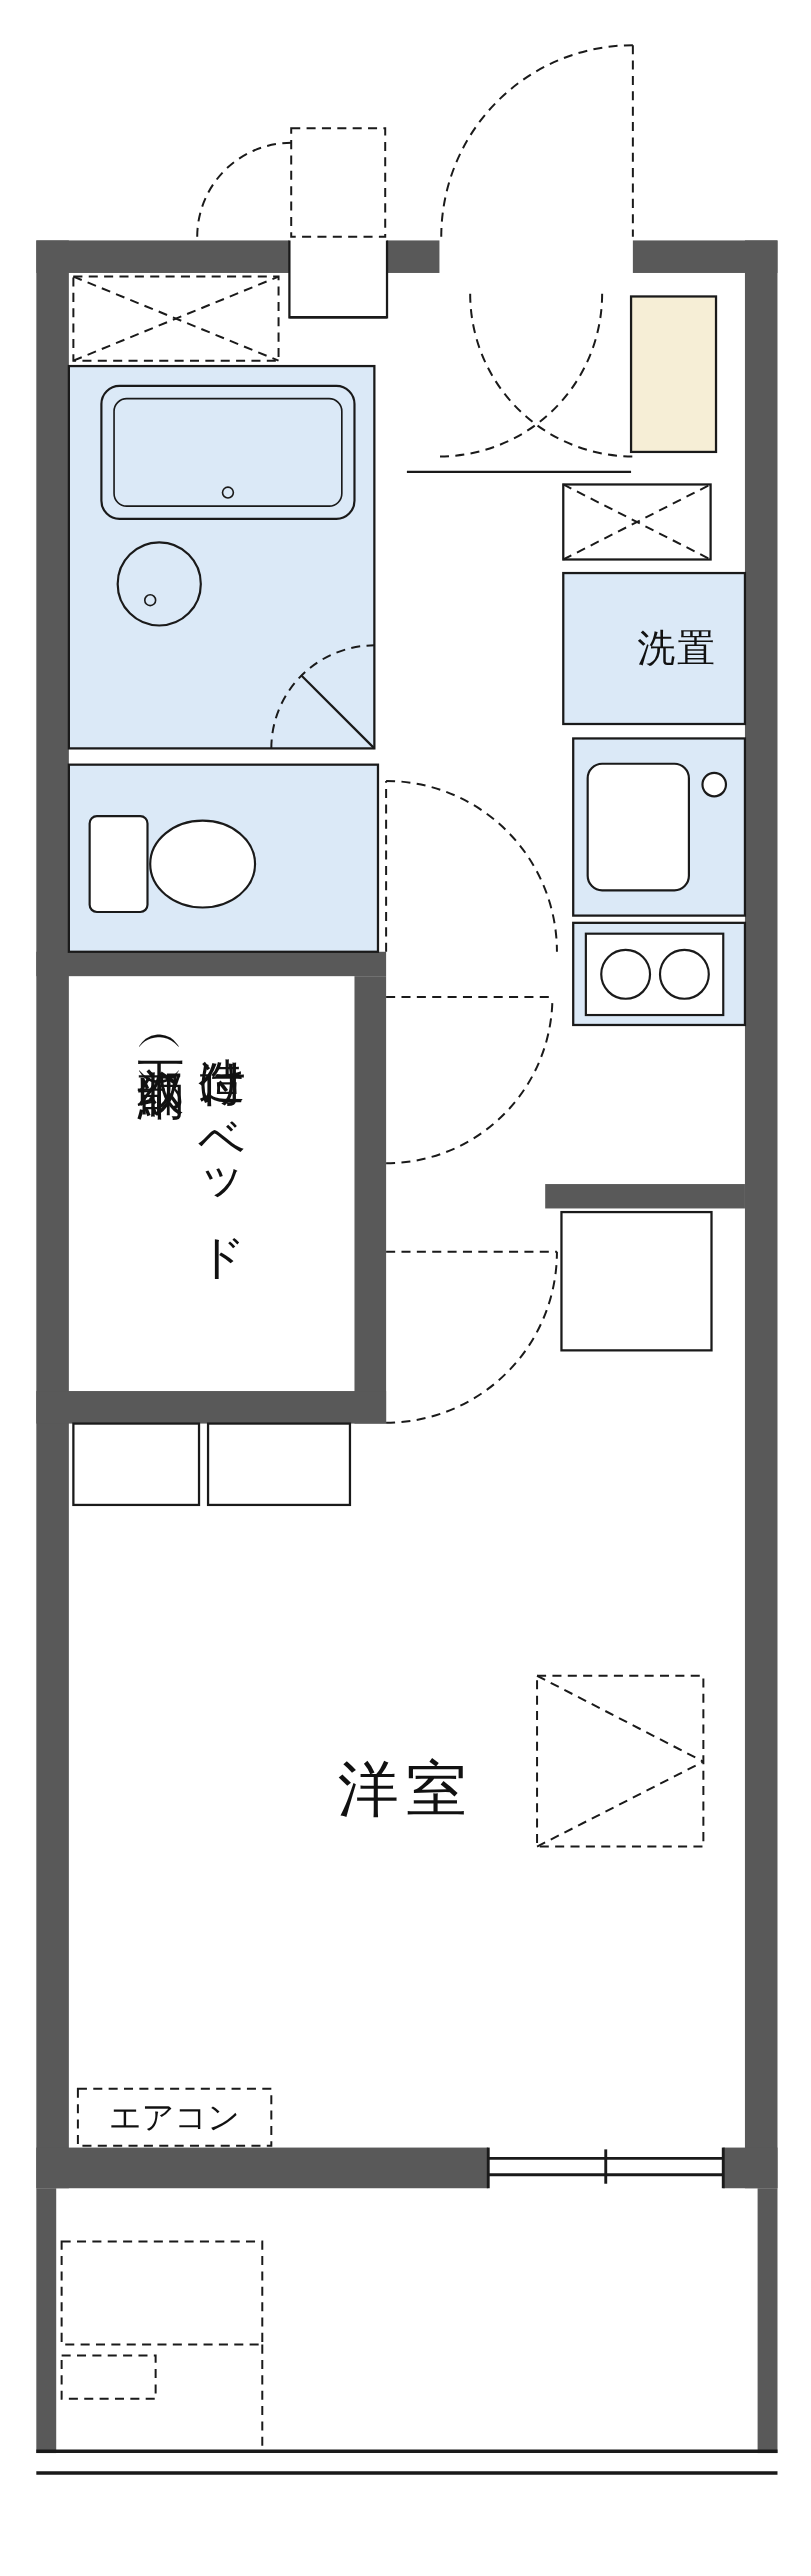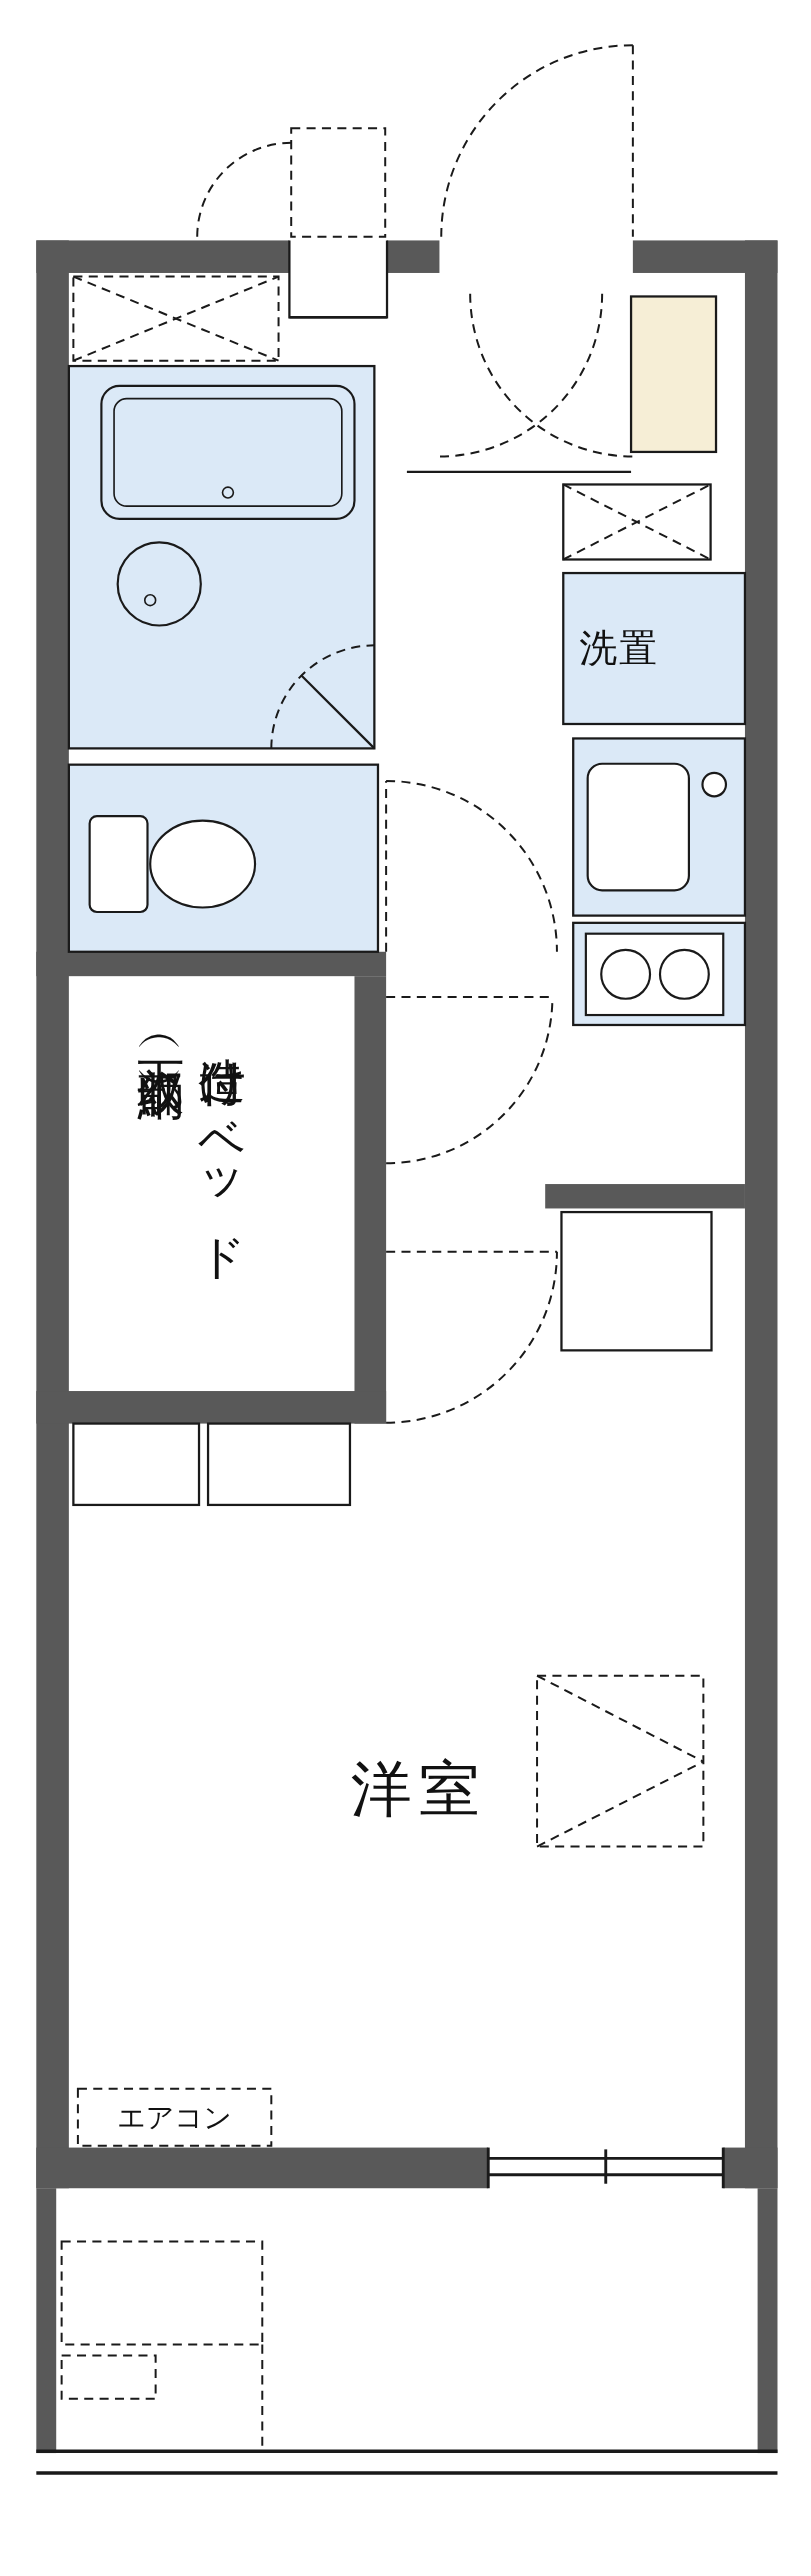--- a/index.html
+++ b/index.html
@@ -24,26 +24,26 @@
   .beige{fill:var(--panel);stroke:var(--line);stroke-width:2.5;}
   .whitebox{fill:#ffffff;stroke:var(--line);stroke-width:2.5;}
   .fix{fill:#ffffff;stroke:var(--line);stroke-width:2.4;}
   .fixnone{fill:none;stroke:var(--line);stroke-width:2.4;}
   .fixthin{fill:none;stroke:var(--line);stroke-width:1.8;}
   .ln{stroke:var(--line);fill:none;stroke-width:2.5;}
   .ln3{stroke:var(--line);fill:none;stroke-width:3.2;}
   .ln4{stroke:var(--line);fill:none;stroke-width:4;}
   .dash{stroke:var(--line);fill:none;stroke-width:2.2;stroke-dasharray:10 7;}
   .label{position:absolute;display:flex;align-items:center;justify-content:center;color:#111;}
-  #washer-label{left:542px;top:573px;width:154px;height:151px;font-size:38px;letter-spacing:1.8px;}
+  #washer-label{left:564px;top:573px;width:154px;height:151px;font-size:38px;letter-spacing:1.8px;padding-left:36px;}
   #bed-label{position:absolute;left:127px;top:1020px;writing-mode:vertical-rl;font-size:47px;letter-spacing:4.5px;line-height:1.15;}
   #bed-label span{display:block;margin-block-end:7.2px;}
-  #room-name{left:81px;top:1752px;width:676px;height:76px;font-size:61px;letter-spacing:7.2px;font-weight:500;}
+  #room-name{left:68px;top:1752px;width:676px;height:76px;font-size:61px;letter-spacing:7.2px;font-weight:500;}
   #room-size{left:69px;top:1835px;width:676px;height:54px;font-size:42px;}
-  #aircon-label{left:78px;top:2089px;width:193px;height:57px;font-size:28px;}
+  #aircon-label{left:78px;top:2089px;width:193px;height:57px;font-size:32px;}
 </style>
 </head>
 <body>
 
 <div id="plan">
 
   <svg width="812" height="2576" viewBox="0 0 898 2850">
 
     <g>
       <rect class="wall" x="40" y="266" width="36" height="2155"></rect>

